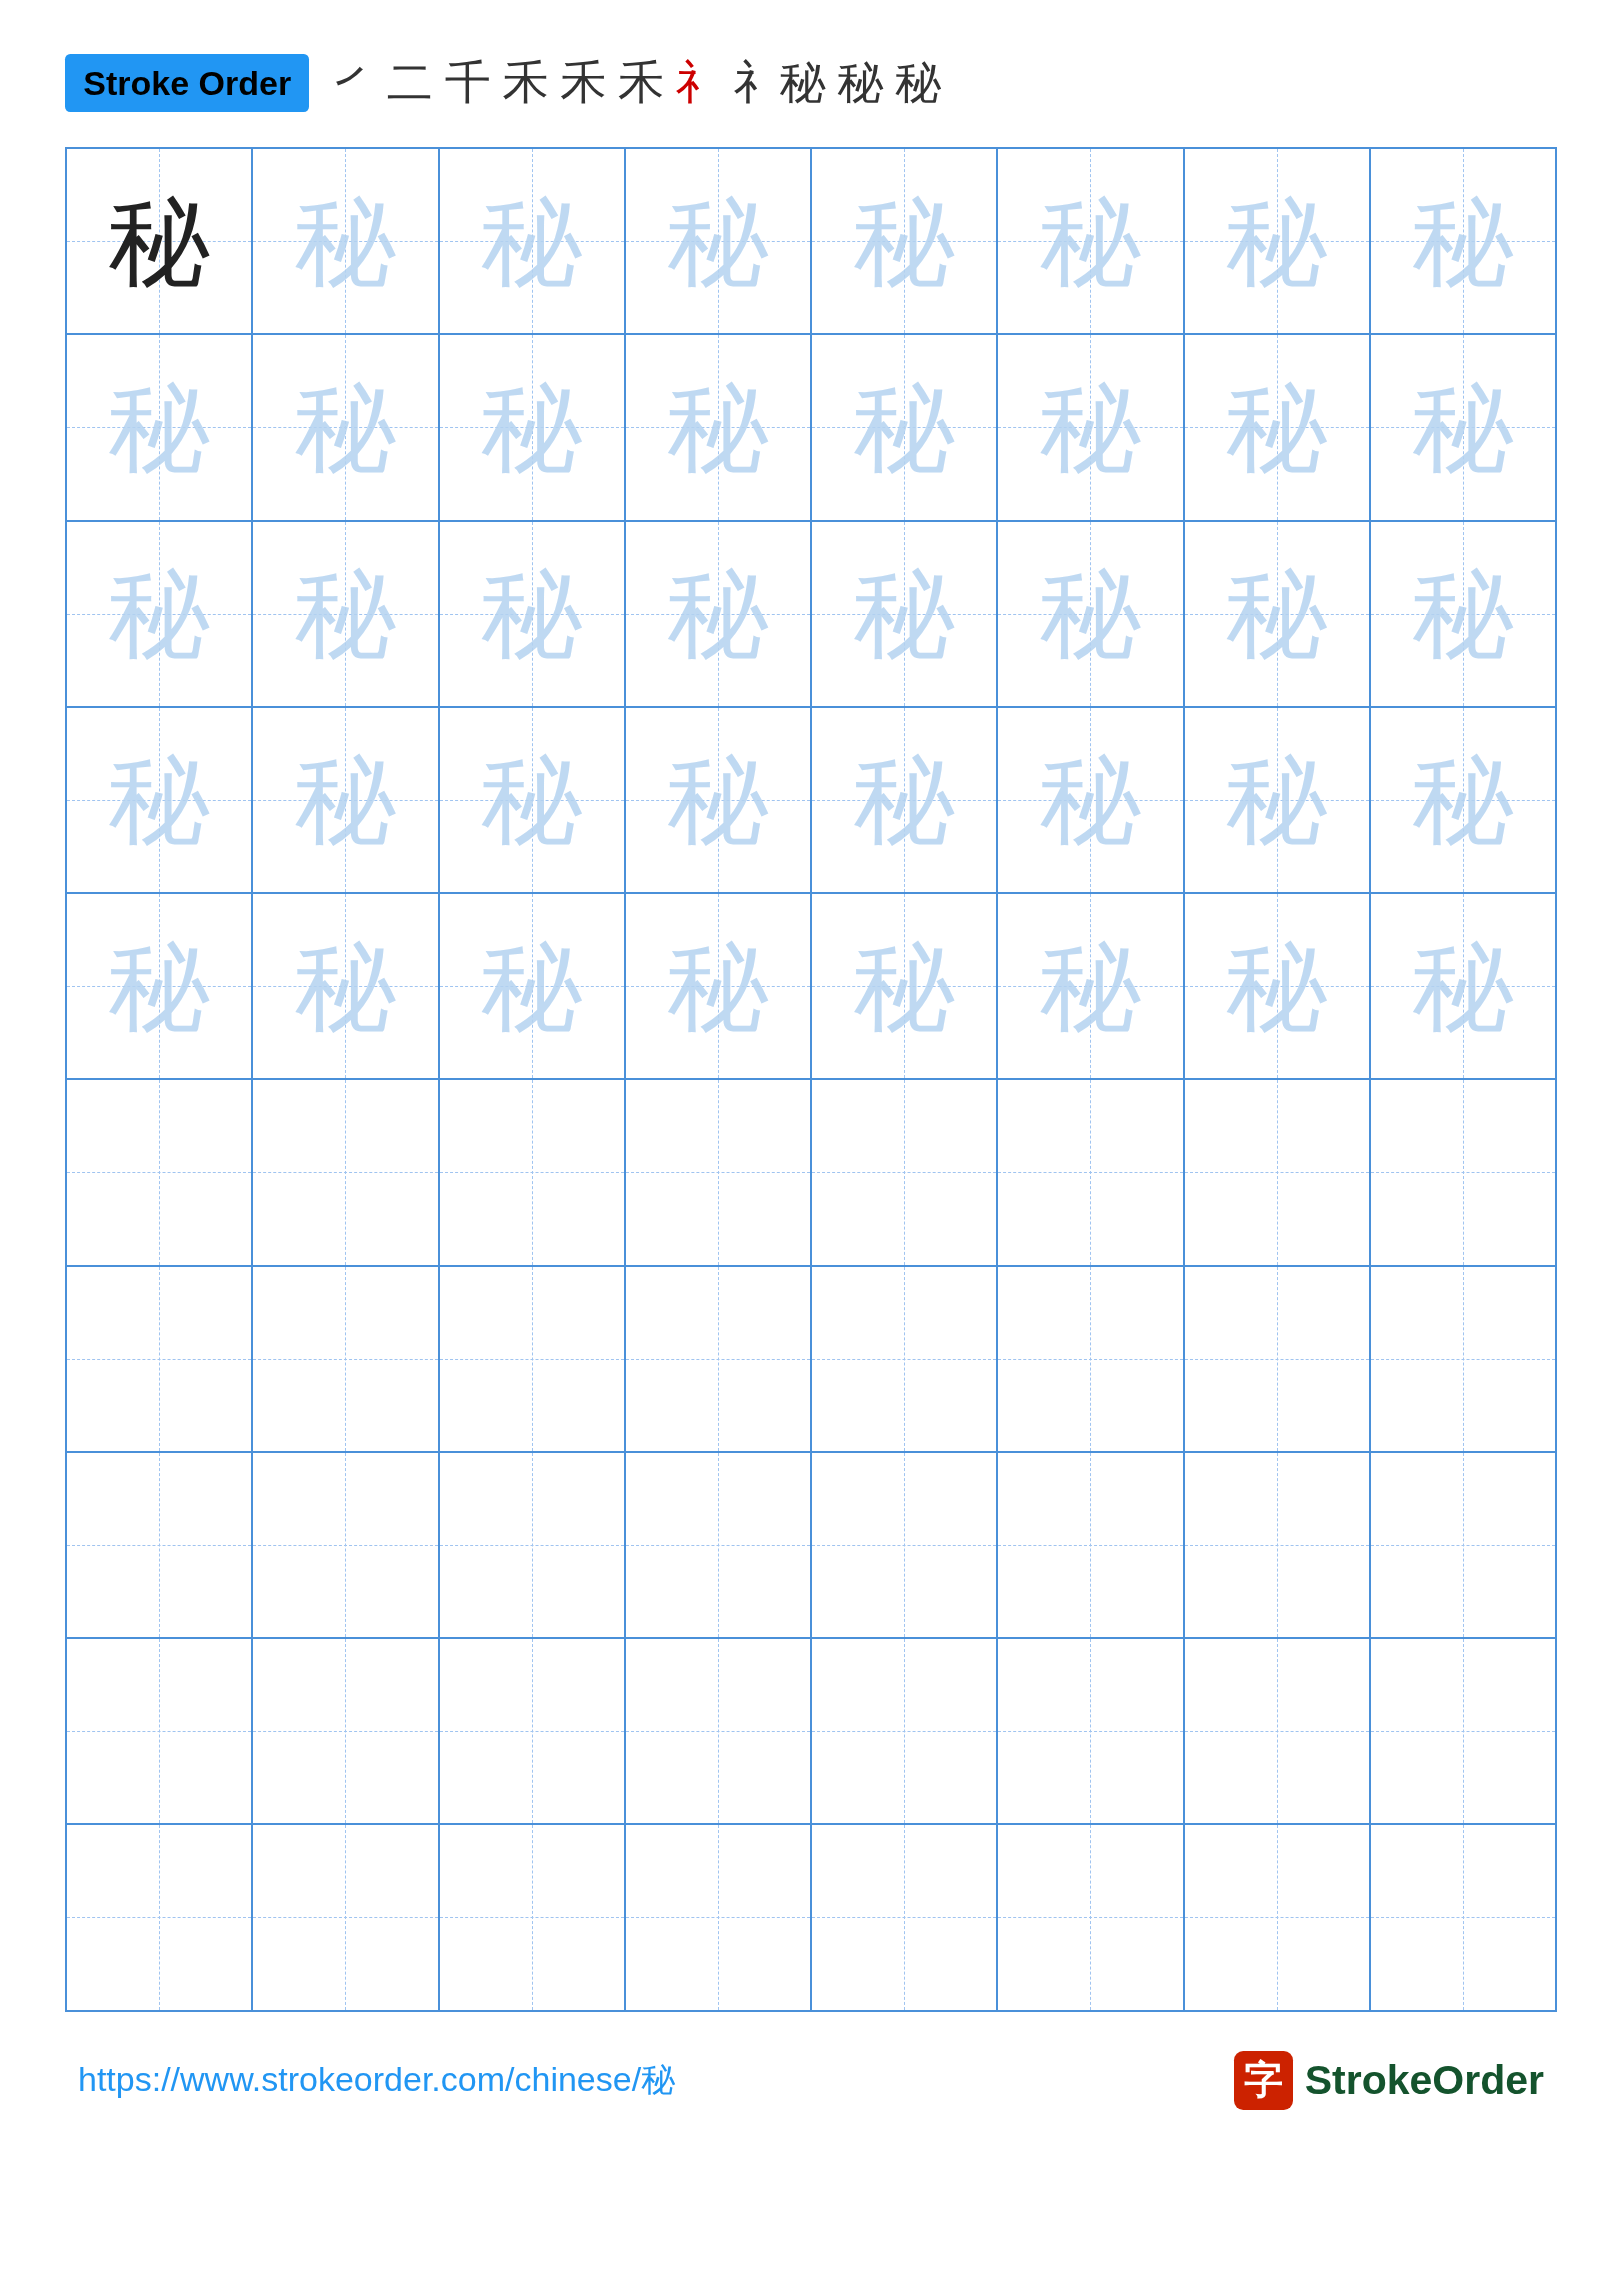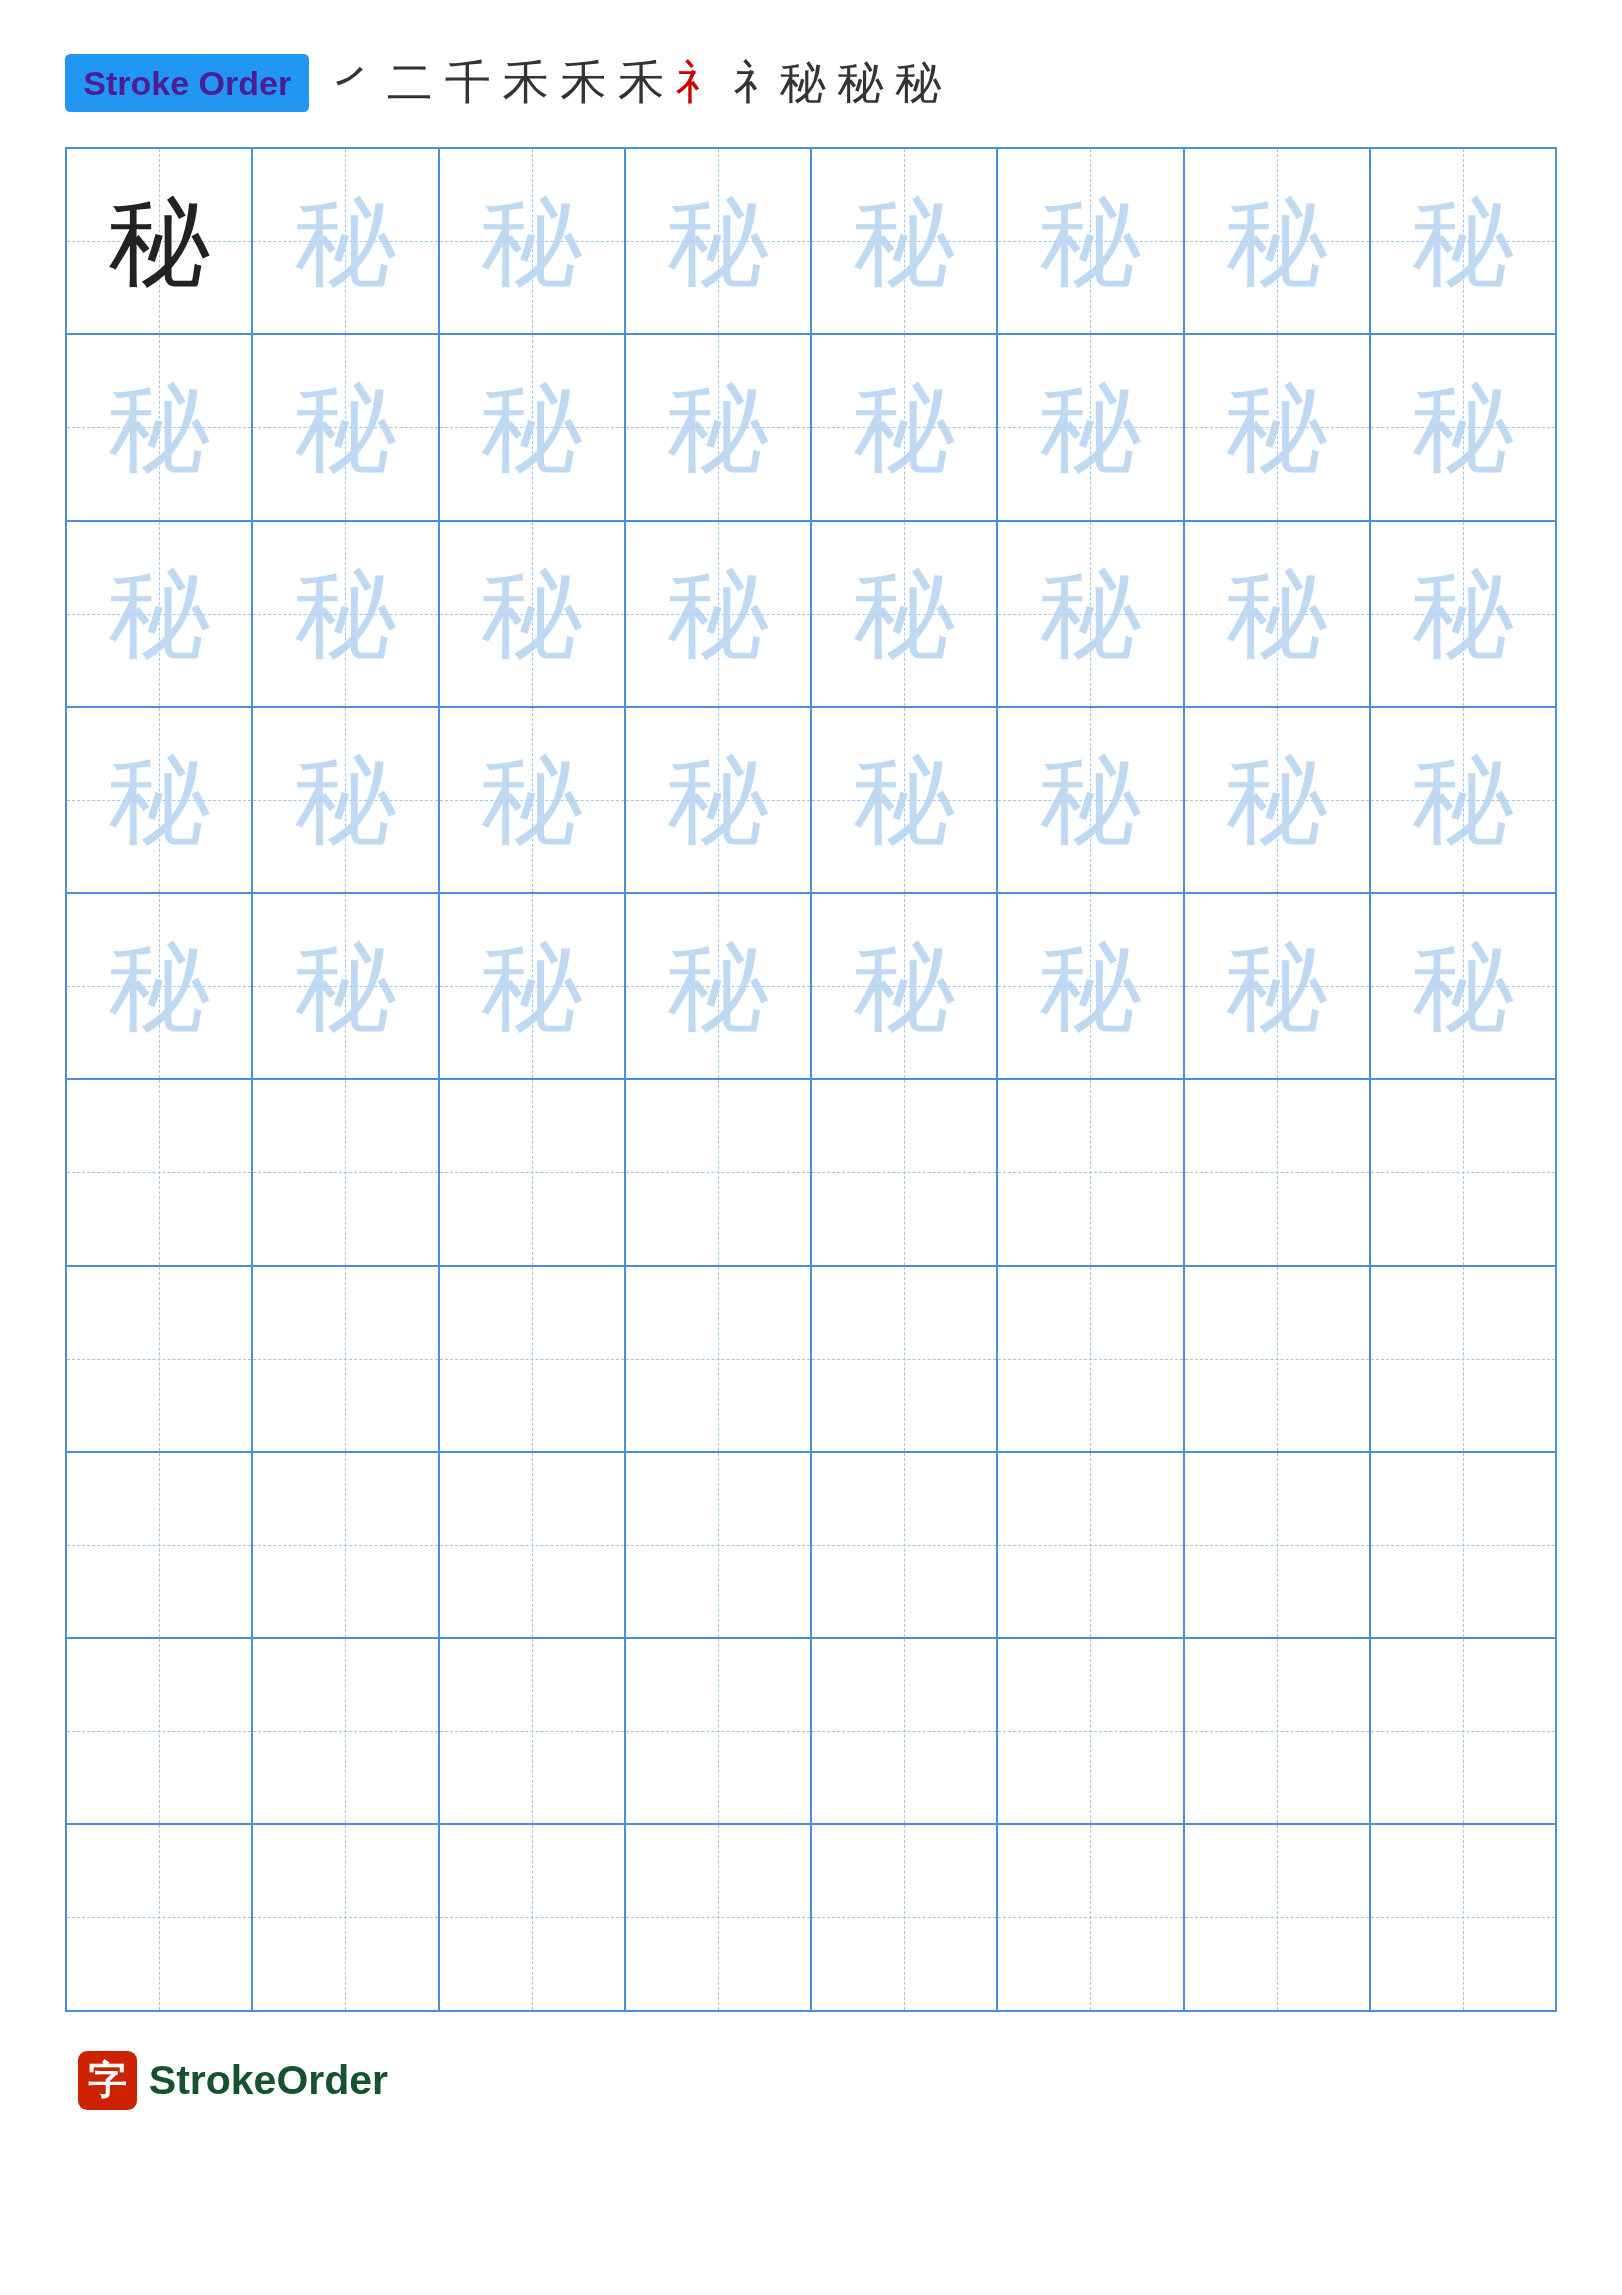--- a/index.html
+++ b/index.html
@@ -38,21 +38,21 @@
     .stroke-order-section {
       width: 100%;
       display: flex;
       align-items: center;
       margin-bottom: 33px;
       gap: 19.6px;
     }
 
     .stroke-order-badge {
       background: #2196F3;
-      color: #4c1d95;
+      color: #000000;
       font-size: 34px;
       font-weight: bold;
       padding: 9.2px 18.3px;
       border-radius: 5.2px;
       white-space: nowrap;
       flex-shrink: 0;
     }
 
     .stroke-sequence {
       display: flex;
@@ -378,20 +378,21 @@
       <div class="grid-cell"></div>
       <div class="grid-cell"></div>
       <div class="grid-cell"></div>
       <div class="grid-cell"></div>
       <div class="grid-cell"></div>
     </div>
 
   </div>
 
   <div class="footer">
+    <a class="footer-url" href="#">https://www.strokeorder.com/chinese/秘</a>
     <div class="footer-logo">
       <div class="footer-logo-icon">
         <span>字</span>
       </div>
       <span class="footer-logo-text">StrokeOrder</span>
     </div>
   </div>
 
 </div>
 

